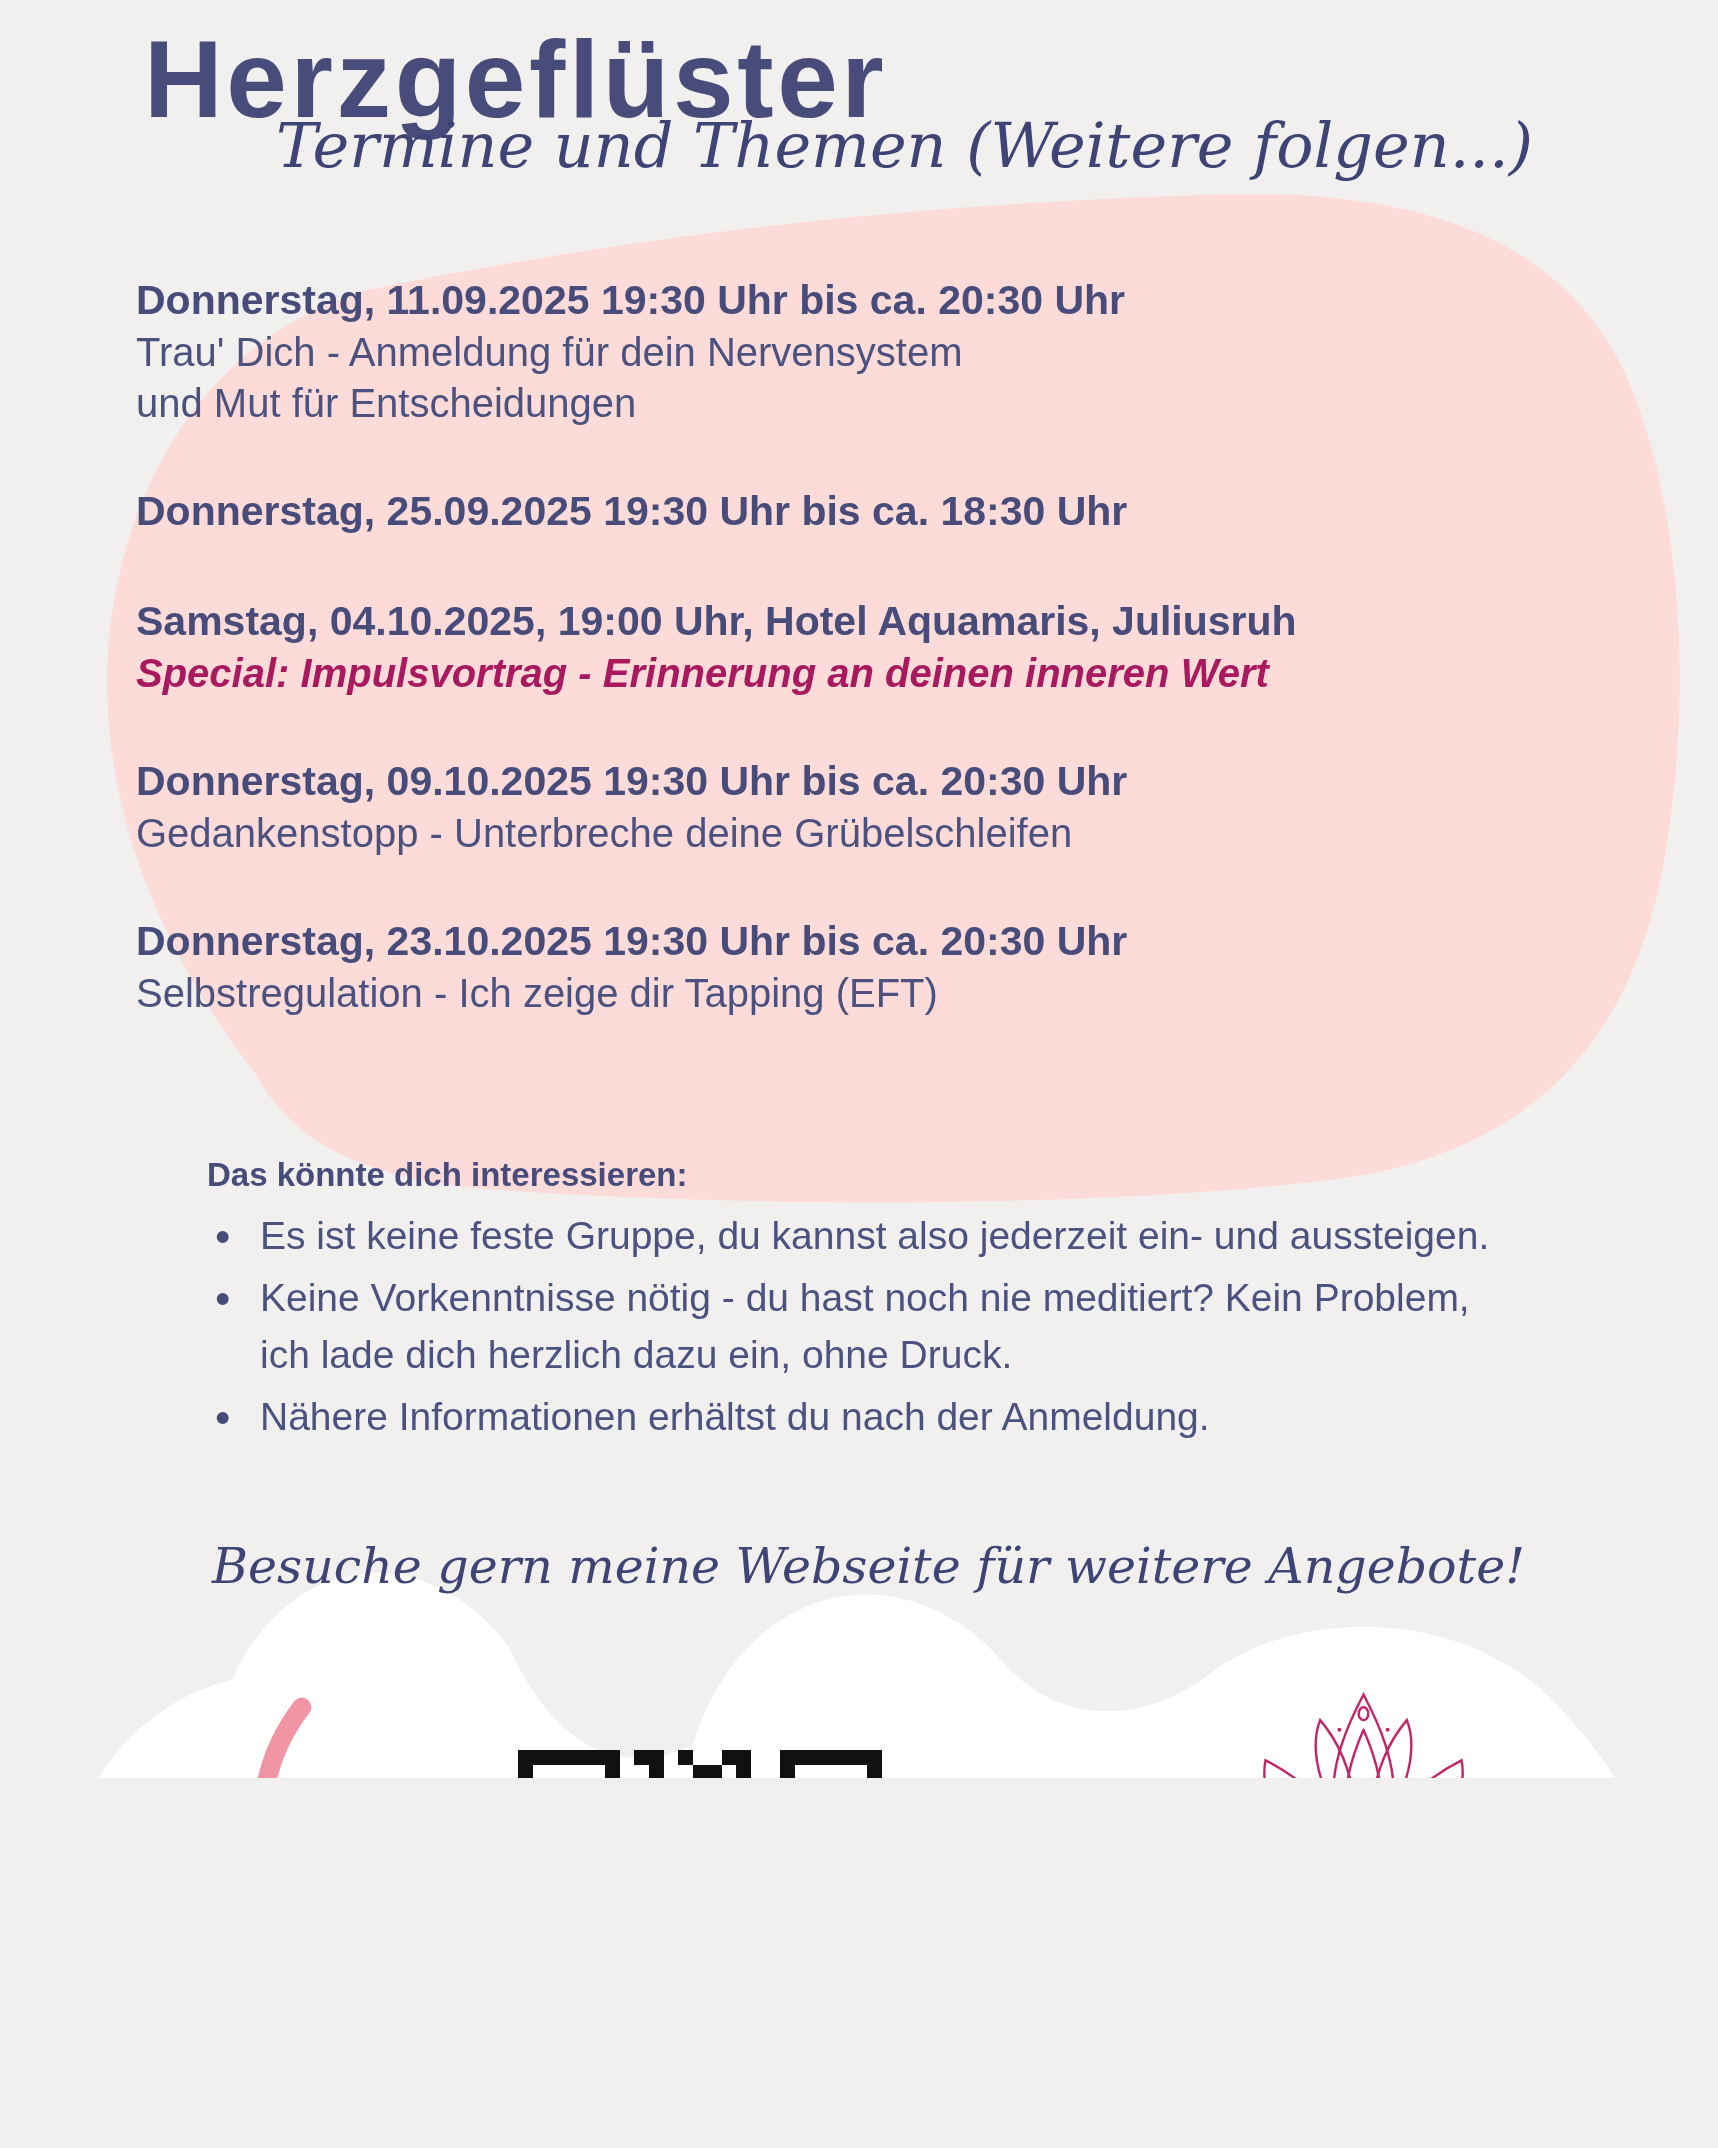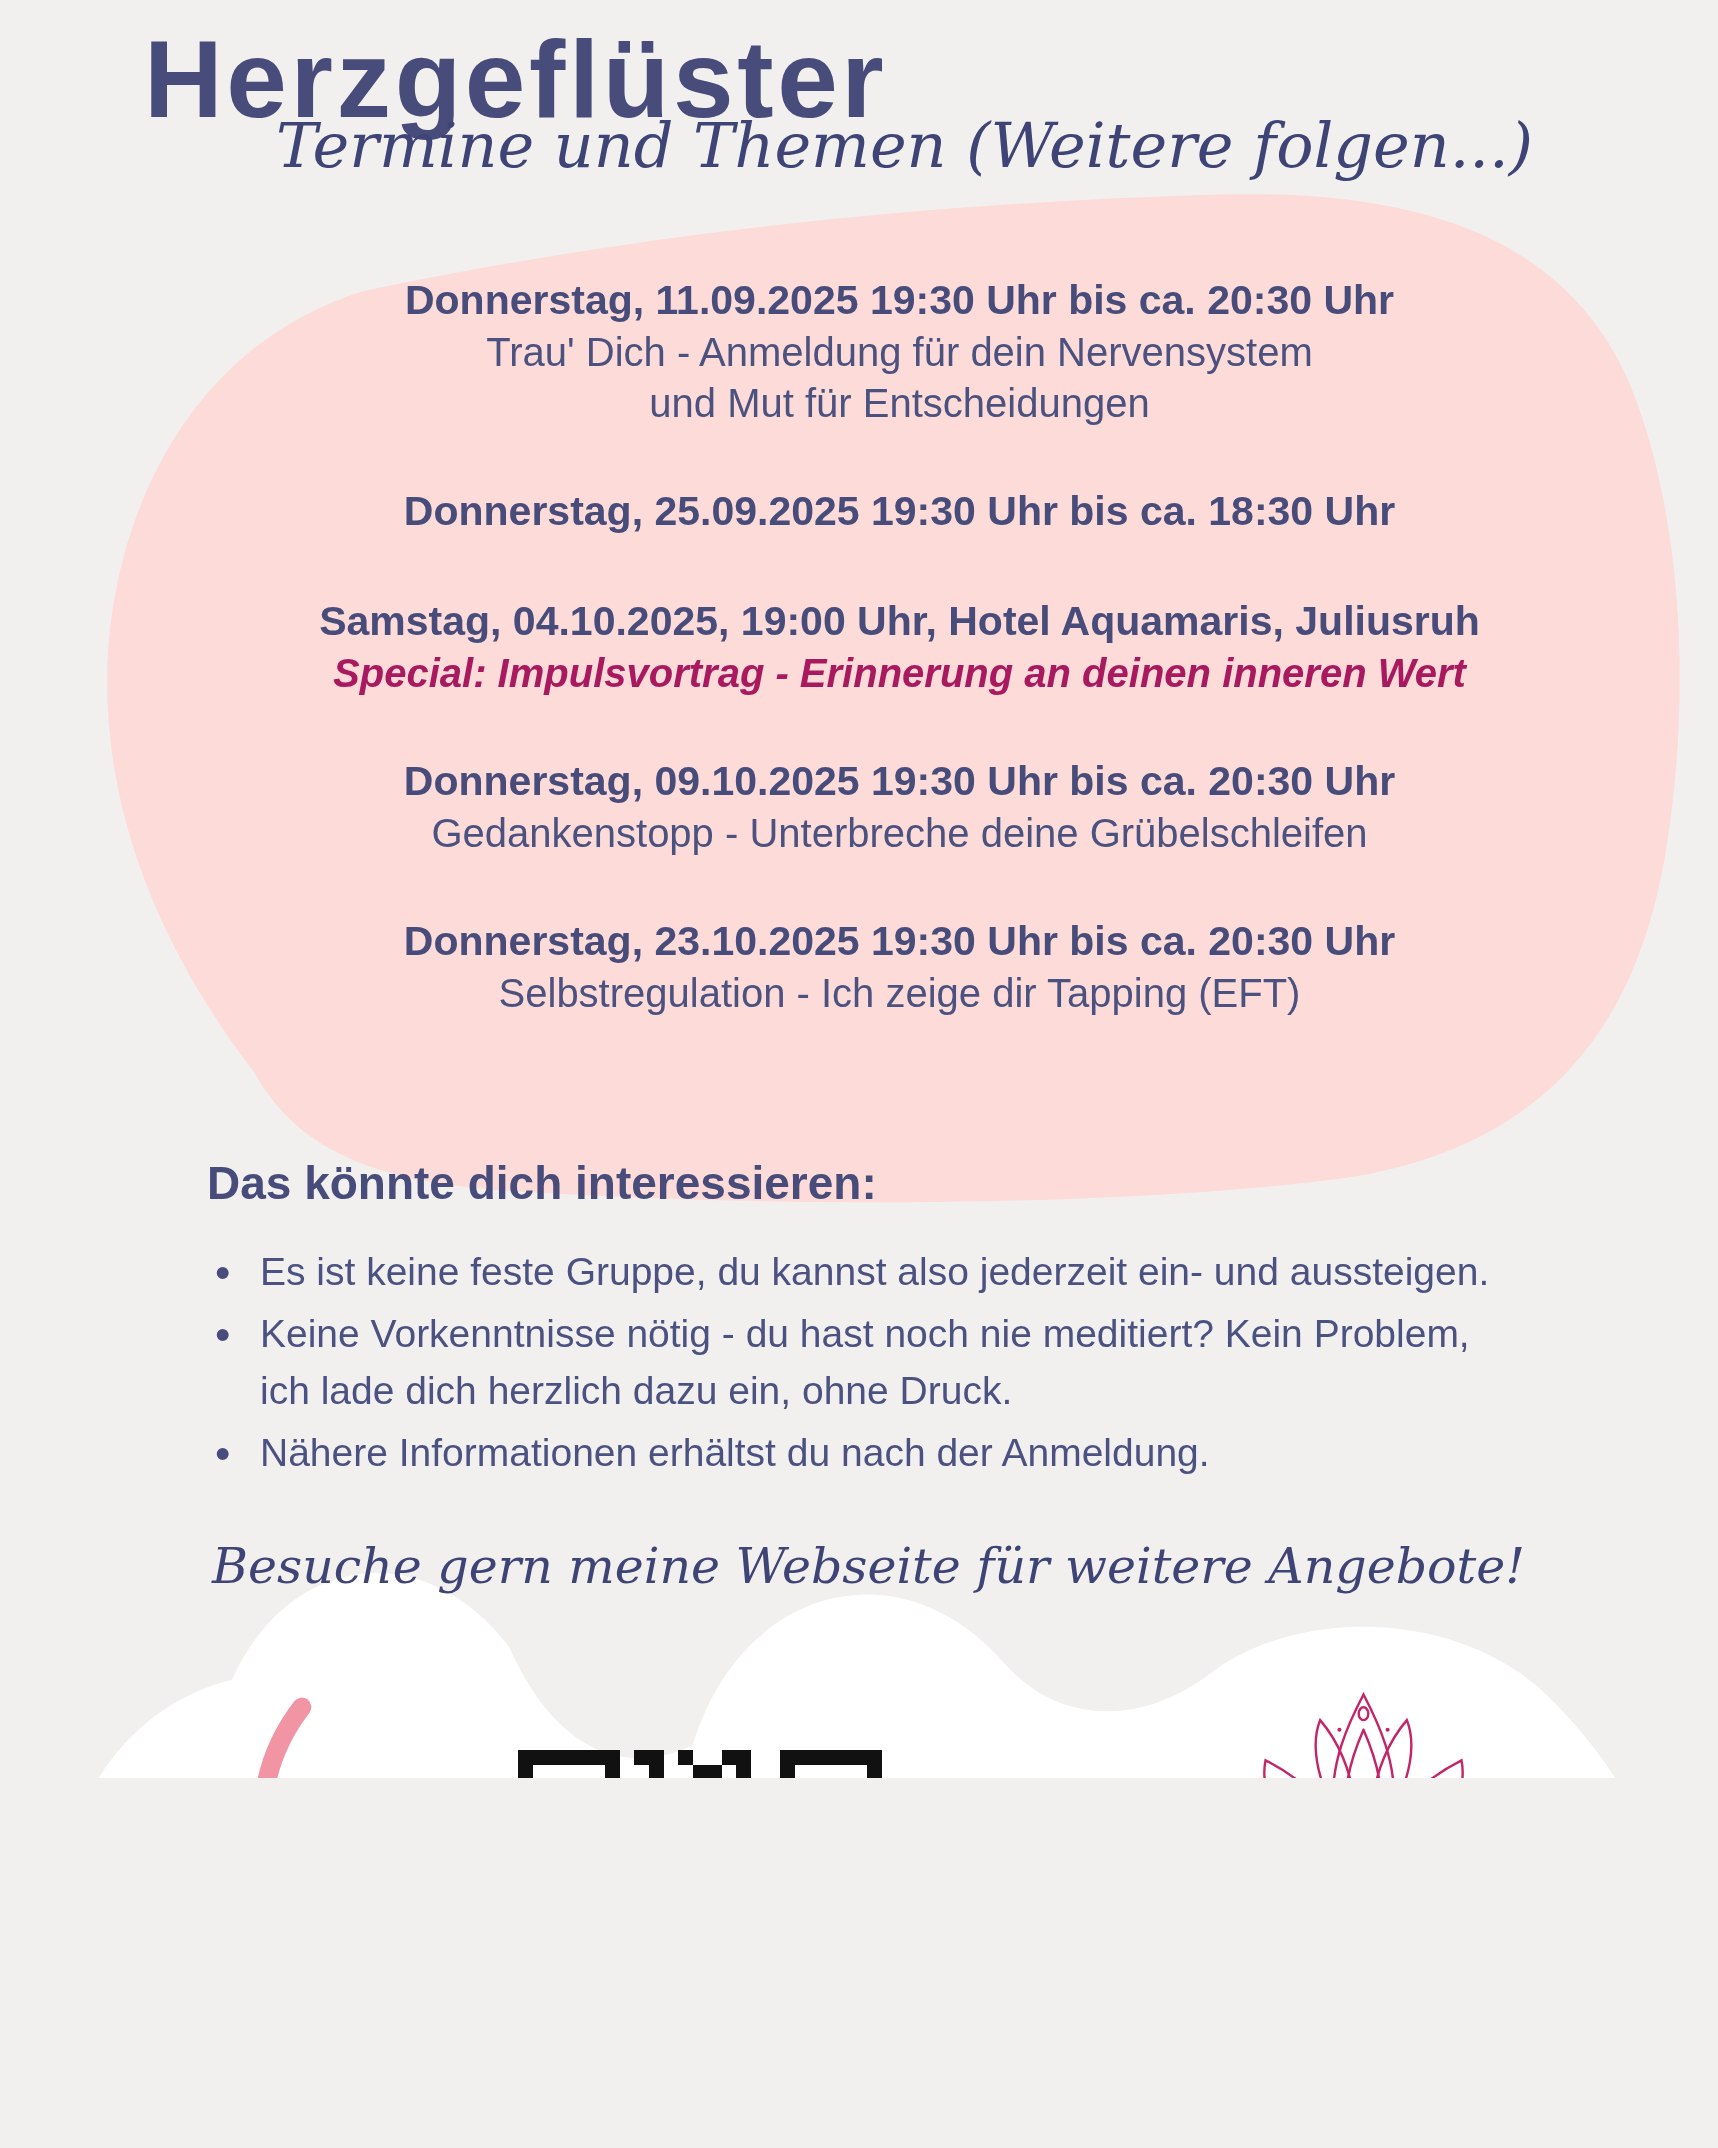--- a/index.html
+++ b/index.html
@@ -16,28 +16,28 @@
   html,body{margin:0;padding:0;background:var(--bg);}
   body{width:1718px;height:2148px;overflow:hidden;font-family:"Liberation Sans",sans-serif;}
   .canvas{position:relative;width:1718px;height:1778px;background:var(--bg);overflow:hidden;}
   svg.bg{position:absolute;left:0;top:0;width:1718px;height:2148px;}
 
   .title{position:absolute;left:144px;top:20px;margin:0;font-weight:bold;font-size:109px;line-height:1.1;
          letter-spacing:3.6px;color:var(--navy);z-index:2;}
   .script1{position:absolute;left:91px;top:109px;width:1627px;text-align:center;z-index:3;
            font-family:"DejaVu Serif",serif;font-style:italic;font-size:62px;color:#3e4475;}
 
-  .events{position:absolute;left:136px;top:273px;width:1527px;text-align:center;z-index:2;}
+  .events{position:absolute;left:136px;top:273px;width:1527px;z-index:2;}
   .event{margin-bottom:55px;}
   .event-date{font-weight:bold;font-size:41px;line-height:1.32;color:var(--navy);}
   .event-topic{font-size:40px;line-height:1.28;color:var(--navy-soft);white-space:pre-line;}
   .event.special .event-topic{color:var(--magenta);font-weight:bold;font-style:italic;}
 
   .interests{position:absolute;left:207px;top:1156px;width:1346px;z-index:2;}
-  .interests h2{margin:0 0 34px 0;font-size:46px;color:var(--navy);}
+  .interests h2{margin:0 0 14px 0;font-size:33px;color:var(--navy);}
   .interests ul{margin:0;padding:0 0 0 53px;list-style:none;width:1236px;}
   .interests li{position:relative;font-size:39px;line-height:1.45;color:#4b5180;margin-bottom:5.5px;}
   .interests li::before{content:"\2022";position:absolute;left:-45px;top:-2.7px;font-size:44px;color:var(--navy);}
 
   .script2{position:absolute;left:55px;top:1538px;width:1627px;text-align:center;z-index:3;
            font-family:"DejaVu Serif",serif;font-style:italic;font-size:49px;color:#3e4475;}
 
   .qr{position:absolute;left:518px;top:1750px;width:364px;height:364px;z-index:3;}
 
   .logo{position:absolute;left:1118px;top:1680px;width:491px;text-align:left;z-index:3;}

